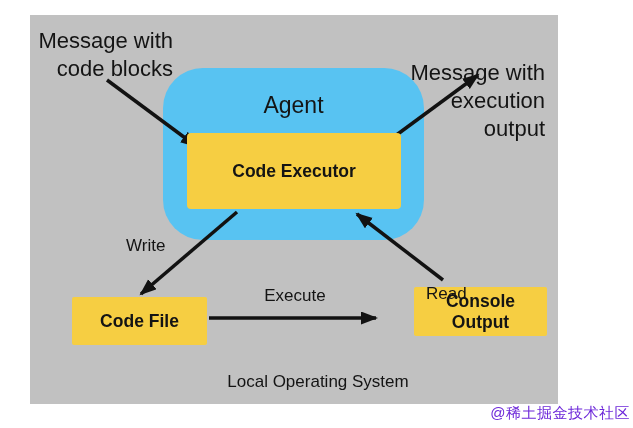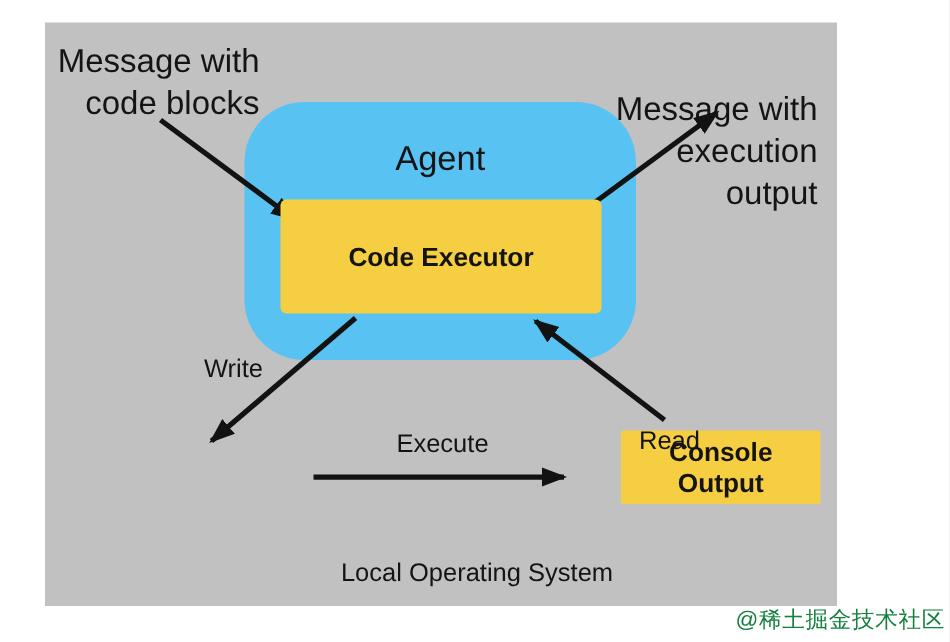--- a/index.html
+++ b/index.html
@@ -68,36 +68,36 @@
   }
   #console-output-box {
     left: 380px; top: 287px;
     width: 133px; height: 49px;
     border-radius: 2px;
     margin-left: 34px;
   }
   #console-output-box span { display: inline-block; max-width: 95px; }
   #msg-in-label  { left: 33px;  top: 27px; width: 140px; }
   #msg-out-label { left: 405px; top: 27px; width: 140px; margin-top: 32px; }
-  #write-label   { left: 136px; top: 236px; text-align: center; }
+  #write-label   { left: 126px; top: 236px; text-align: center; }
   #read-label    { left: 426px; top: 236px; margin-top: 48px; }
   #execute-label { left: 245px; top: 286px; width: 100px; text-align: center; }
   #os-label {
     position: absolute;
     left: 30px; top: 372px;
     width: 528px;
     text-align: center;
     font-size: 17px;
     margin-left: 24px;
   }
   #watermark {
     position: absolute;
     right: 3px; top: 404px;
     font-size: 15px;
-    color: #15803d;
+    color: #6d28d9;
     letter-spacing: 0.5px;
   }
   #edges-svg {
     position: absolute;
     left: 0; top: 0;
     width: 633px; height: 428px;
     pointer-events: none;
   }
   #edges-svg line { stroke: #121212; stroke-width: 3.5; }
 </style>
@@ -120,20 +120,23 @@
     <line x1="107" y1="80" x2="196" y2="146" marker-end="url(#arrowhead)"></line>
     <line x1="391" y1="139" x2="478" y2="75" marker-end="url(#arrowhead)"></line>
     <line x1="237" y1="212" x2="141" y2="294" marker-end="url(#arrowhead)"></line>
     <line x1="443" y1="280" x2="357" y2="214" marker-end="url(#arrowhead)"></line>
     <line x1="209" y1="318" x2="376" y2="318" marker-end="url(#arrowhead)"></line>
   </svg>
 
   <div id="code-executor-box" class="node">
     <span>Code Executor</span>
   </div>
+  <div id="code-file-box" class="node">
+    <span>Code File</span>
+  </div>
   <div id="console-output-box" class="node">
     <span>Console Output</span>
   </div>
 
   <div id="msg-in-label" class="annotation">Message with code blocks</div>
   <div id="msg-out-label" class="annotation">Message with execution output</div>
 
   <div id="write-label" class="edge-label">Write</div>
   <div id="read-label" class="edge-label">Read</div>
   <div id="execute-label" class="edge-label">Execute</div>

